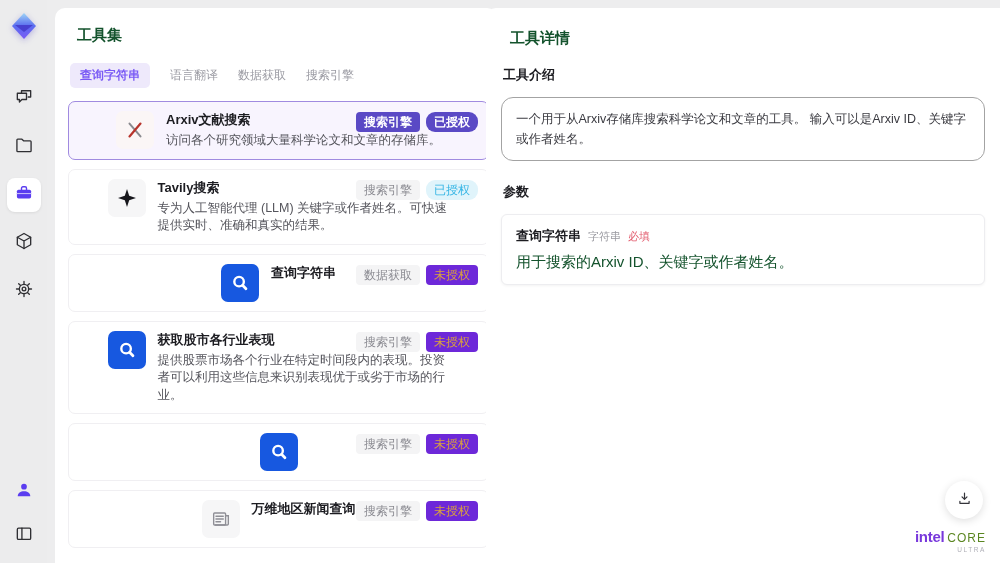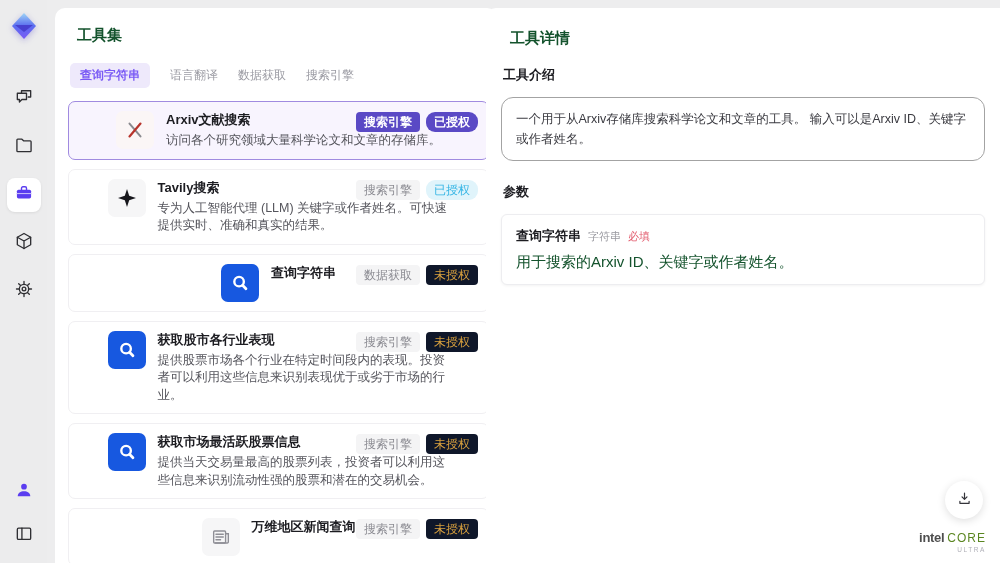--- a/index.html
+++ b/index.html
@@ -37,21 +37,21 @@
   .tool-icon { flex:0 0 38px; width:38px; height:38px; border-radius:7px; display:flex; align-items:center; justify-content:center; background:#f6f6f7; }
   .tool-icon.arxiv { background:#fbf6f6; }
   .tool-icon.search-blue { background:#1758e0; }
   .tool-body { min-width:0; }
   .tool-name { font-size:13px; font-weight:700; color:#1c1c21; line-height:18px; margin-bottom:3px; }
   .tool-desc { font-size:12.5px; color:#55555c; line-height:17.5px; max-width:292px; }
   .badges { position:absolute; top:10px; right:10px; display:flex; gap:6px; }
   .badge { font-size:12px; line-height:1; padding:4px 8px; border-radius:4px; white-space:nowrap; }
   .badge.cat { background:#f4f4f5; color:#8b8b92; }
   .badge.auth-ok { background:#e0f4fb; color:#35b5e5;border-radius:9px; }
-  .badge.auth-no { background:#0f172a; color:#d9a13e; }
+  .badge.auth-no { background:#6d28d9; color:#d9a13e; }
   .tool-card.selected .badge { background:#5a49c5; color:#fff; font-weight:600; }
 
   
   .scrollbar { position:absolute; right:2px; top:80px; bottom:8px; width:10px; }
   .scroll-arrow { position:absolute; left:0; width:10px; text-align:center; font-size:7px; color:#333; line-height:8px; cursor:pointer; }
   .scroll-arrow.up { top:0; } .scroll-arrow.down { bottom:0; }
   .scroll-thumb { position:absolute; left:1px; top:12px; width:7px; height:188px; background:#c4c4c7; border-radius:4px; cursor:pointer; }
 
   
   .section-title { font-size:13px; font-weight:700; color:#1c1c21; margin:0 0 13px 2px; }
@@ -63,21 +63,21 @@
   .param-name { font-size:13px; font-weight:700; color:#1c1c21; }
   .param-type { font-size:11px; color:#98989f; }
   .param-required { font-size:11px; color:#e25c6e; }
   .param-desc { font-size:15px; color:#14532d; }
 
   
   .fab { position:absolute; right:17px; bottom:44px; width:38px; height:38px; border-radius:50%; background:#fff;
     box-shadow:0 2px 8px rgba(0,0,0,.13); display:flex; align-items:center; justify-content:center; cursor:pointer; }
   .intel-badge { position:absolute; right:14px; bottom:10px; text-align:right; opacity:.92; }
   .intel-row { display:flex; align-items:baseline; gap:3px; justify-content:flex-end; }
-  .intel-word { font-size:13px; font-weight:600; color:#404040; letter-spacing:-.3px; text-transform:lowercase; }
+  .intel-word { font-size:15px; font-weight:600; color:#6d28d9; letter-spacing:-.3px; text-transform:lowercase; }
   .core-word { font-size:12px; font-weight:300; color:#4d7c0f; letter-spacing:1px; }
   .ultra-word { font-size:6.5px; color:#a9a9b2; letter-spacing:1.6px; margin-top:1px; }
 </style>
 </head>
 <body>
 
 <div class="rail">
   <div class="rail-logo">
     <svg width="30" height="30" viewBox="0 0 30 30">
       <defs>
@@ -225,24 +225,20 @@
           <span class="badge auth-no">未授权</span>
         </div>
       </div>
       <div class="tool-card">
         <div class="tool-icon search-blue">
           <svg width="22" height="22" viewBox="0 0 24 24" fill="none" stroke="#ffffff" stroke-linecap="round">
             <circle cx="11" cy="10.5" r="5.2" stroke-width="2.6"></circle>
             <path d="M14.8 14.5l3.7 3.8" stroke-width="3"></path>
           </svg>
         </div>
-        <div class="tool-body">
-          <div class="tool-name">获取市场最活跃股票信息</div>
-          <div class="tool-desc">提供当天交易量最高的股票列表，投资者可以利用这些信息来识别流动性强的股票和潜在的交易机会。</div>
-        </div>
         <div class="badges">
           <span class="badge cat">搜索引擎</span>
           <span class="badge auth-no">未授权</span>
         </div>
       </div>
       <div class="tool-card">
         <div class="tool-icon news">
           <svg width="22" height="22" viewBox="0 0 24 24" fill="none" stroke="#8f8f96" stroke-width="1.5" stroke-linecap="round">
             <rect x="4" y="5.5" width="13" height="13" rx="1"></rect>
             <path d="M17 8.5h3v9a1.3 1.3 0 0 1-1.5 1H6"></path>

